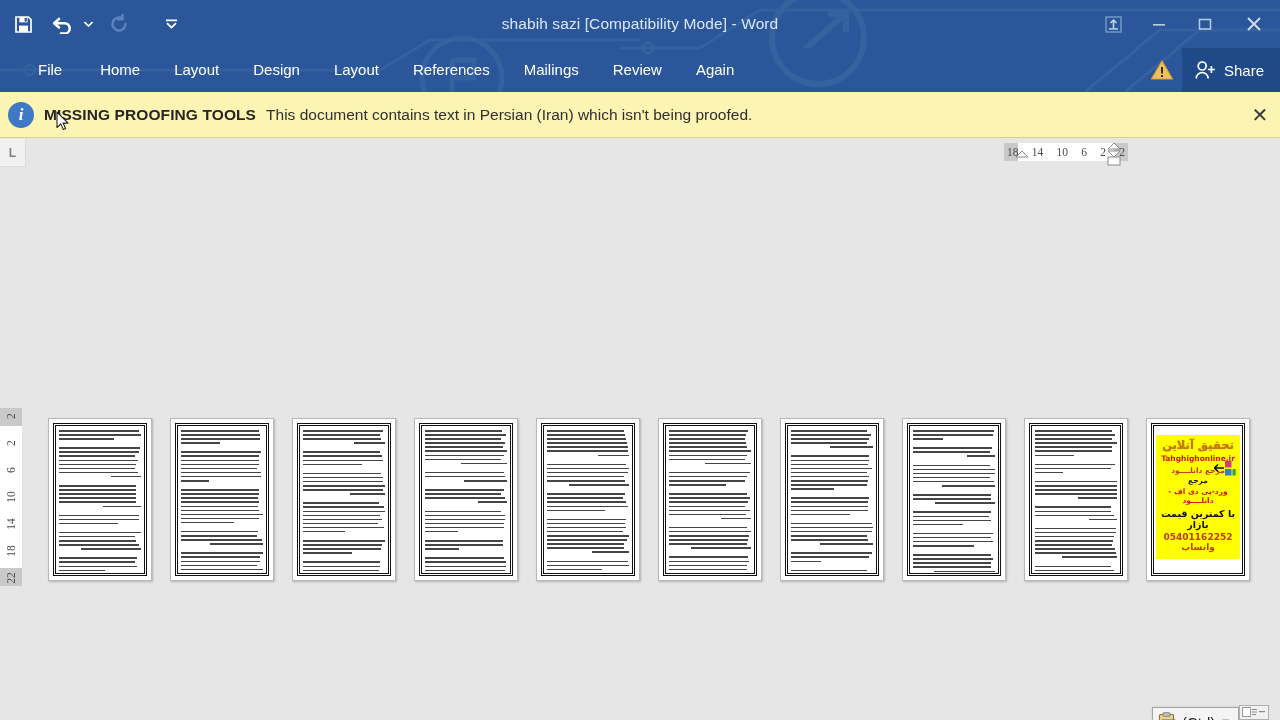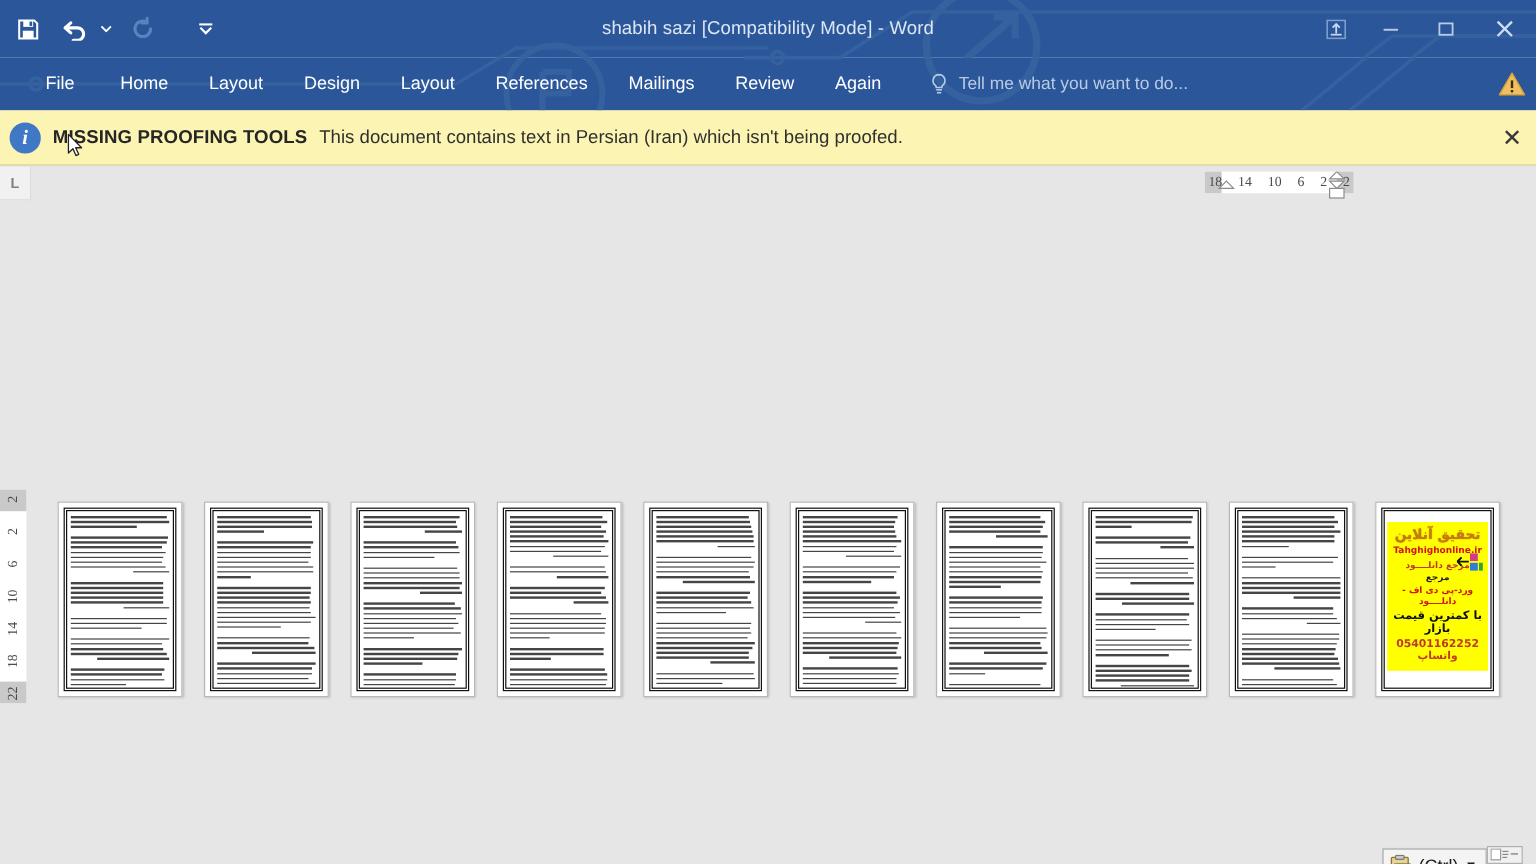--- a/index.html
+++ b/index.html
@@ -300,36 +300,36 @@
       <div class="tab">Home</div>
       <div class="tab">Layout</div>
       <div class="tab">Design</div>
       <div class="tab">Layout</div>
       <div class="tab">References</div>
       <div class="tab">Mailings</div>
       <div class="tab">Review</div>
       <div class="tab">Again</div>
     </div>
 
-    <div class="tellme">
-      <svg width="15" height="19" viewBox="0 0 15 19">
-        <path d="M7.5 1.2 a5 5 0 0 1 3.2 8.8 q-.9 .8 -.9 1.9 H5.2 q0 -1.1 -.9 -1.9 A5 5 0 0 1 7.5 1.2 Z" fill="none" stroke="#b9cbe4" stroke-width="1.4"></path>
-        <rect x="5.2" y="13.2" width="4.8" height="1.3" fill="#b9cbe4"></rect>
-        <rect x="5.8" y="15.6" width="3.6" height="1.3" fill="#b9cbe4"></rect>
-      </svg>
-      <span>Tell me what you want to do...</span>
-    </div>
 
     <div class="right-tools">
       <div class="warnbtn">
         <svg width="24" height="22" viewBox="0 0 24 22">
           <path d="M12 2 L22.5 20 L1.5 20 Z" fill="#f0c060" stroke="#d8a23a" stroke-width="1.2" stroke-linejoin="round"></path>
           <rect x="11" y="8" width="2" height="6.4" fill="#3a2c06"></rect>
           <rect x="11" y="16" width="2" height="2" fill="#3a2c06"></rect>
         </svg>
+      </div>
+      <div class="sharebtn">
+        <svg width="22" height="20" viewBox="0 0 22 20">
+          <circle cx="8.2" cy="6" r="4" fill="none" stroke="#ffffff" stroke-width="1.7"></circle>
+          <path d="M2.2 18.5 a6 6 0 0 1 12 0" fill="none" stroke="#ffffff" stroke-width="1.7"></path>
+          <path d="M17.4 6 v7 M13.9 9.5 h7" stroke="#ffffff" stroke-width="1.7" fill="none"></path>
+        </svg>
+        <span>Share</span>
       </div>
     </div>
   </div>
 
   <div class="notice">
     <div class="notice-info">i</div>
     <div class="notice-strong">MISSING PROOFING TOOLS</div>
     <div class="notice-text">This document contains text in Persian (Iran) which isn't being proofed.</div>
     <div class="notice-close">✕</div>
   </div>

